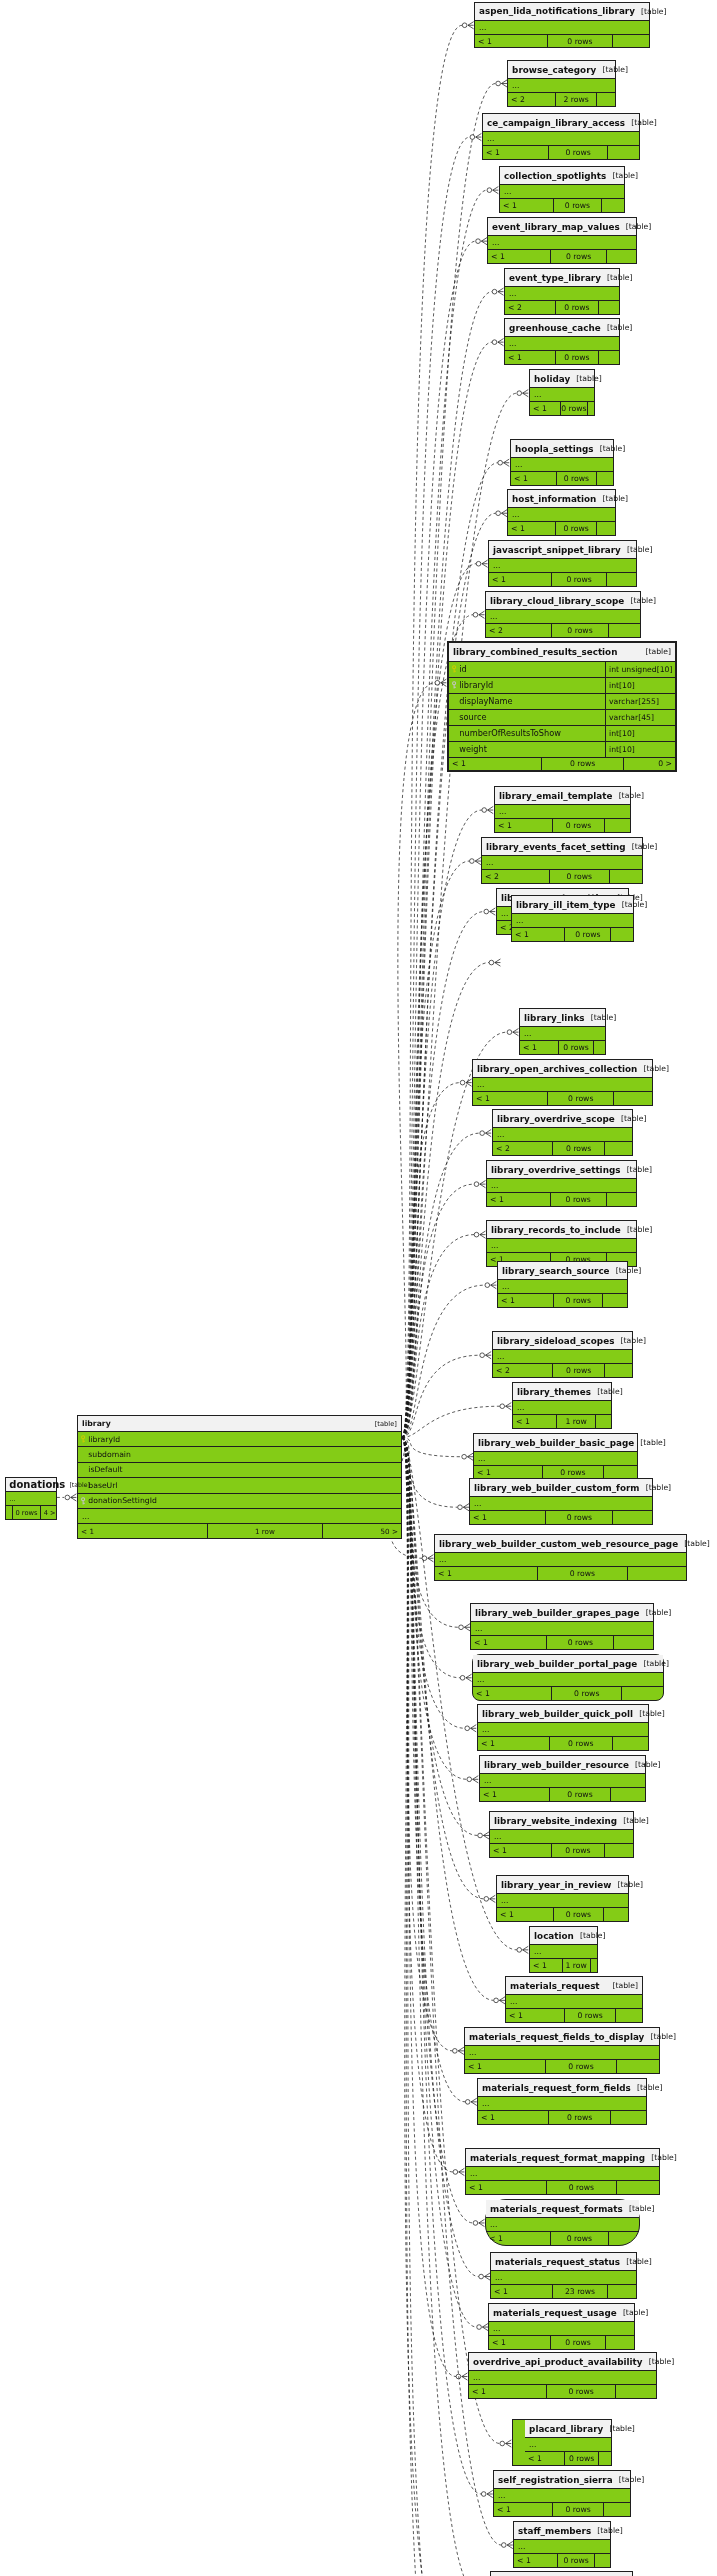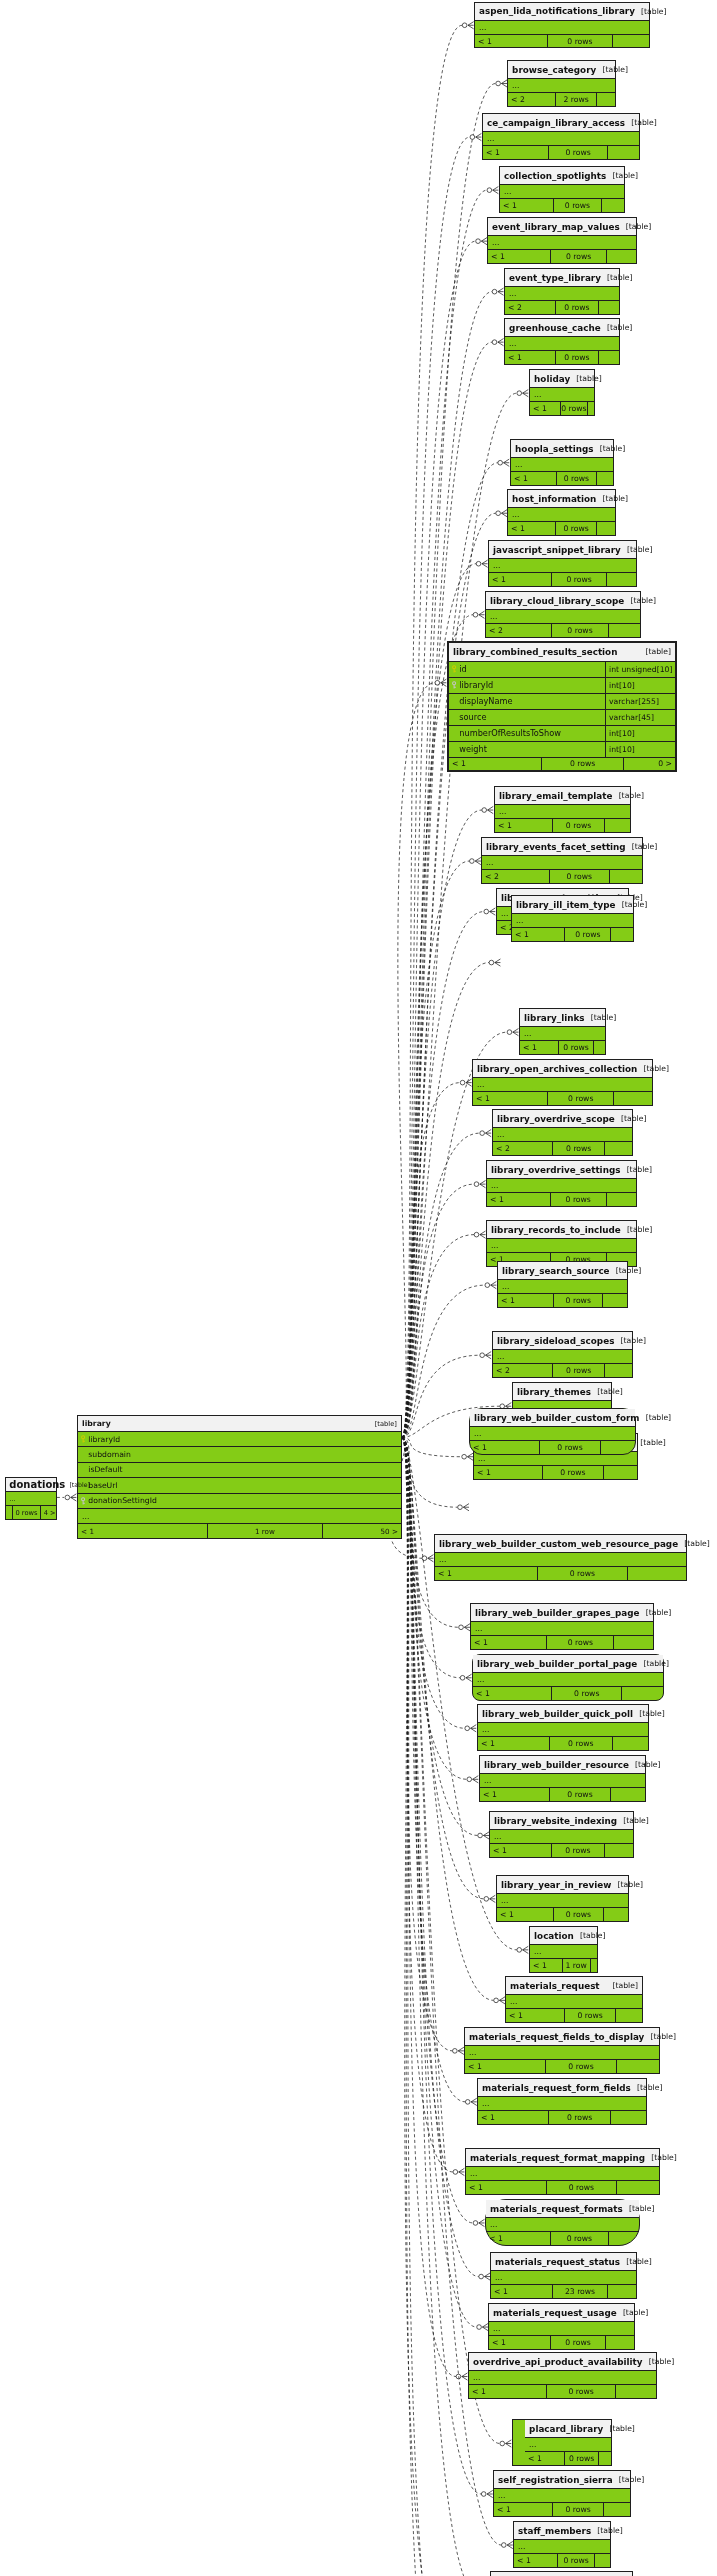--- a/index.html
+++ b/index.html
@@ -743,21 +743,21 @@
       <span class="ttag">[table]</span>
     </div>
 
     <div class="ellip">...</div>
     <div class="ftr">
       <div class="fl">&lt; 1</div>
       <div class="fm">0 rows</div>
       <div class="fr"></div>
     </div>
   </div>
-      <div class="tbl" style="left: 469px; top: 1408px; width: 167px; border-radius: 13px;">
+      <div class="tbl" style="left: 469px; top: 1478px; width: 184px;">
     <div class="hdr">
       <span class="tname">library_web_builder_custom_form</span>
       <span class="ttag">[table]</span>
     </div>
 
     <div class="ellip">...</div>
     <div class="ftr">
       <div class="fl">&lt; 1</div>
       <div class="fm">0 rows</div>
       <div class="fr"></div>

